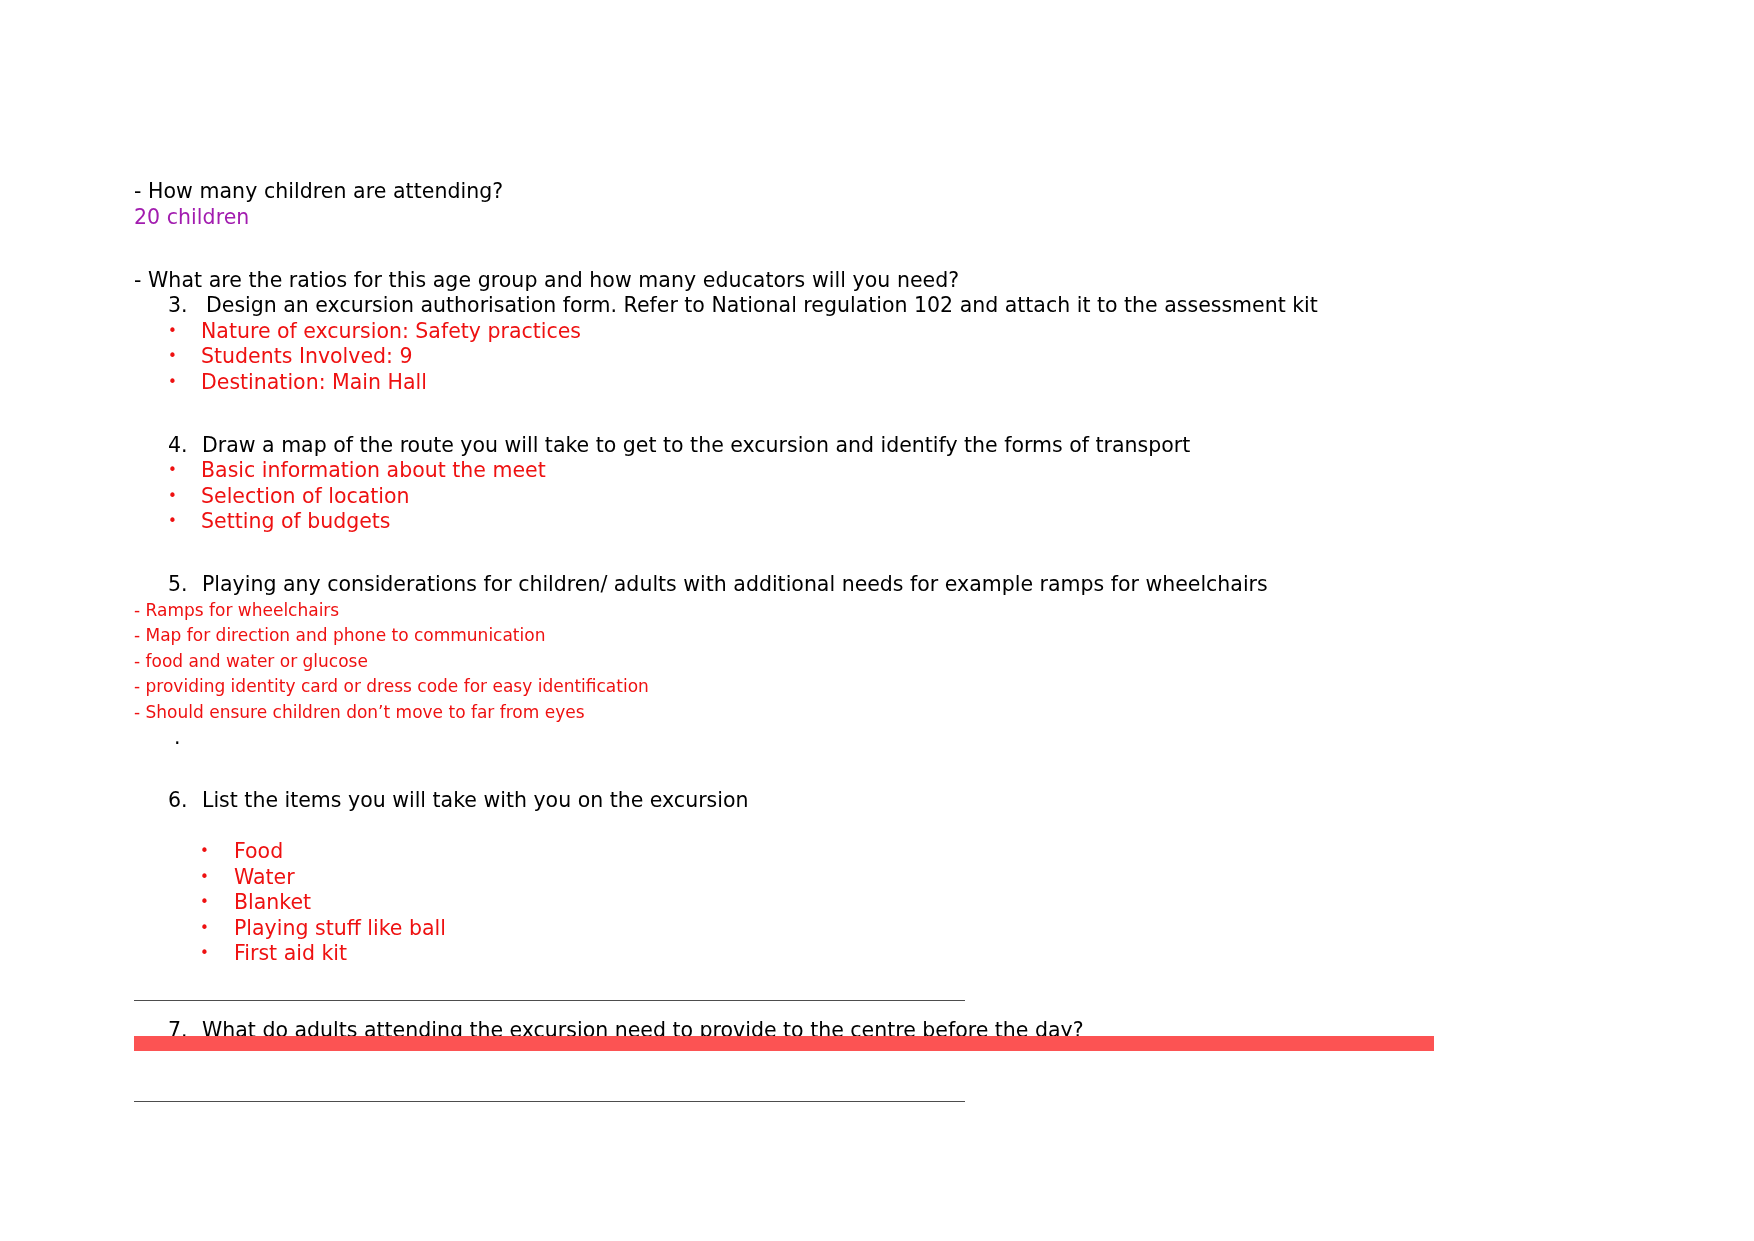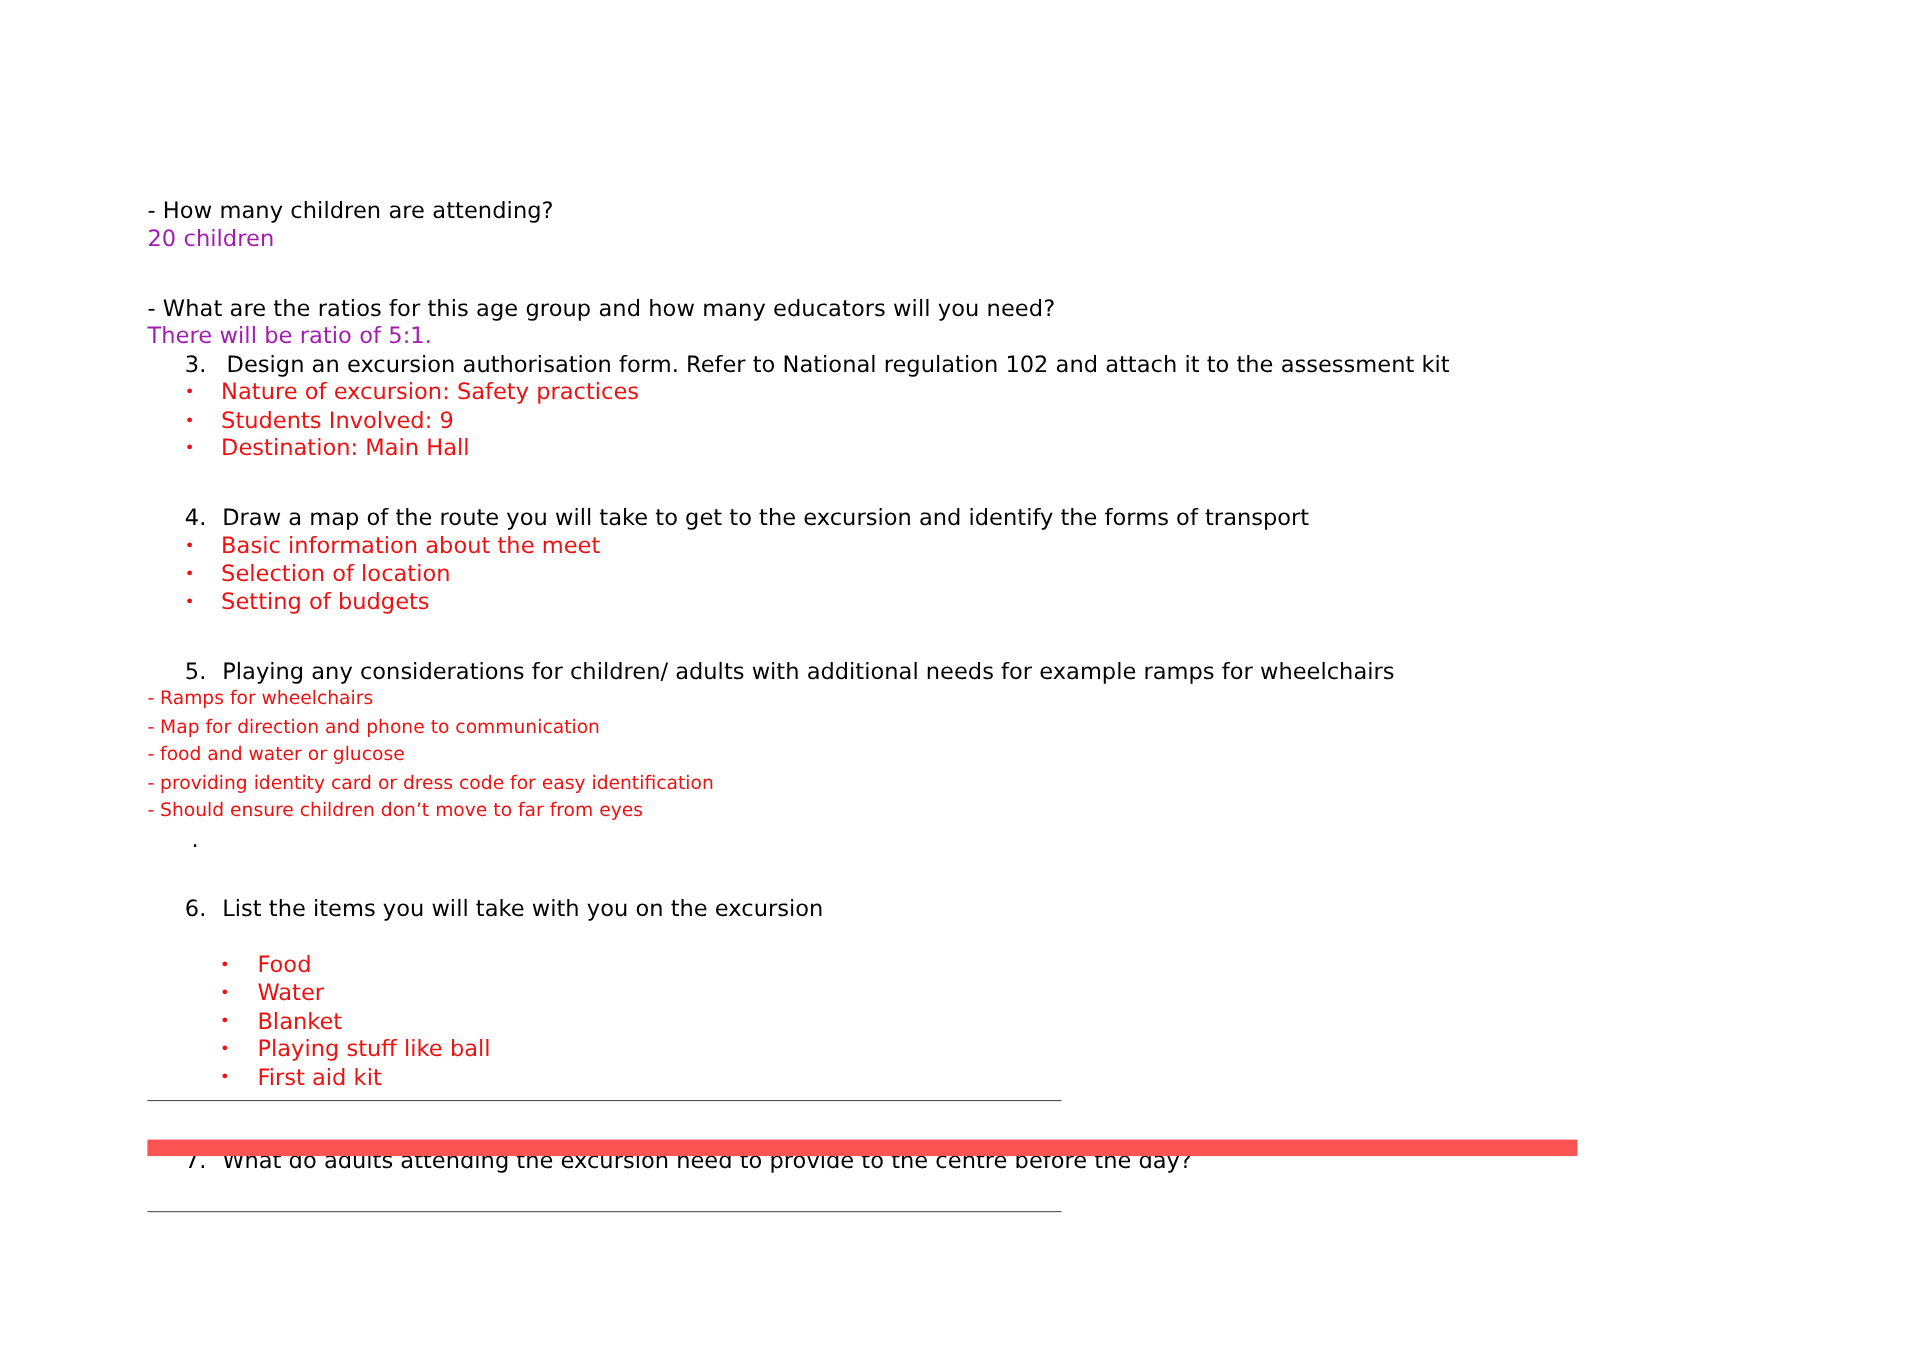--- a/index.html
+++ b/index.html
@@ -130,21 +130,20 @@
 
   <div class="content">
 
     <div class="line black">- How many children are attending?</div>
     <div class="line red">20 children</div>
 
     <div class="blank"></div>
     <div class="blank-sm"></div>
 
     <div class="line black">- What are the ratios for this age group and how many educators will you need?</div>
-    <div class="line red">There will be ratio of 5:1.</div>
 
     <div class="numrow wide">
       <span class="num">3.</span>
       <span class="numtext">Design an excursion authorisation form. Refer to National regulation 102 and attach it to the assessment kit</span>
     </div>
     <div class="bulrow">
       <span class="bullet">•</span>
       <span class="bultext">Nature of excursion: Safety practices</span>
     </div>
     <div class="bulrow">

